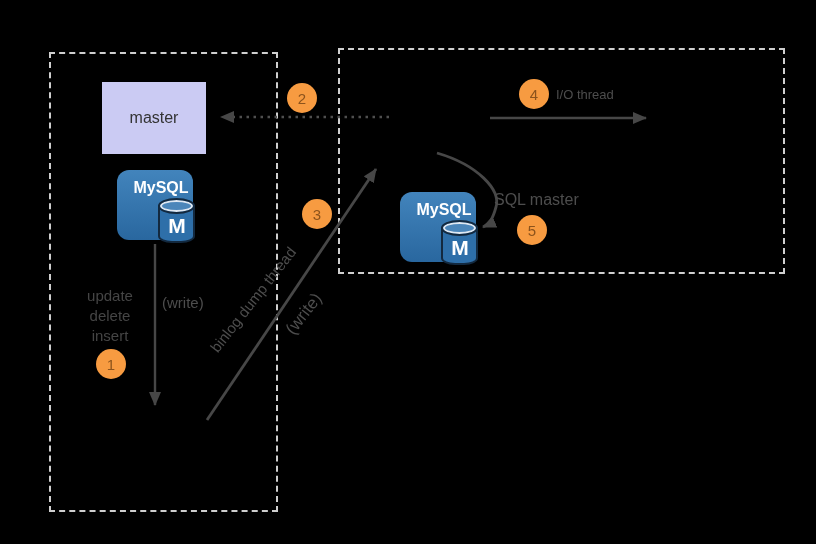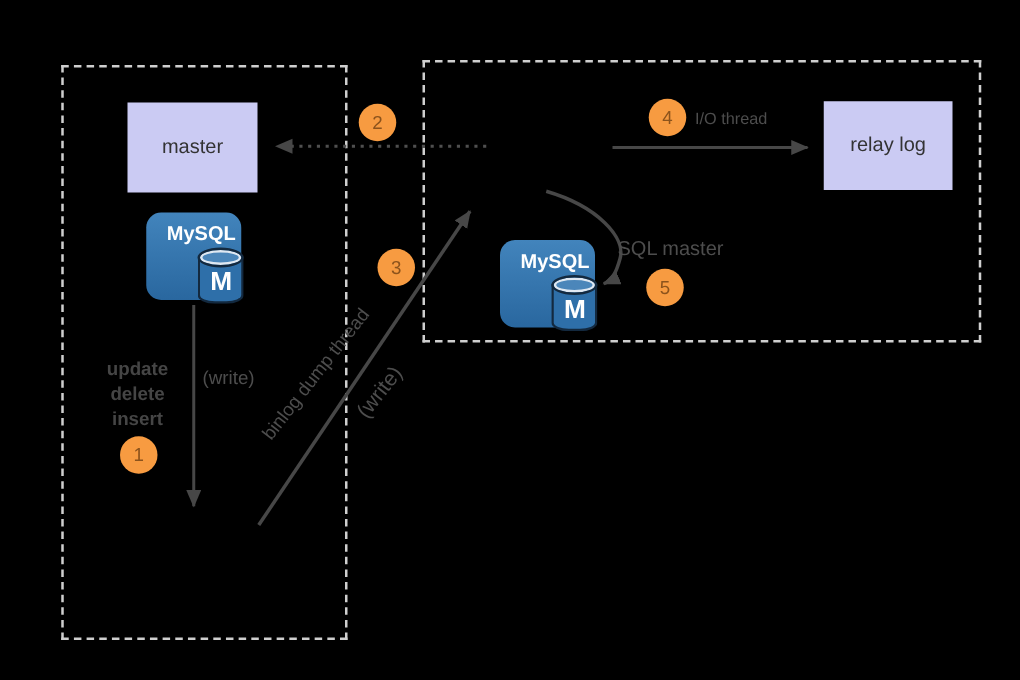--- a/index.html
+++ b/index.html
@@ -54,21 +54,21 @@
     color:#8c531c;font-size:15px;display:flex;align-items:center;justify-content:center;
   }
   #step-1{left:96px;top:349px;}
   #step-2{left:287px;top:83px;}
   #step-3{left:302px;top:199px;}
   #step-4{left:519px;top:79px;}
   #step-5{left:517px;top:215px;}
 
   
   .lbl{position:absolute;color:#4d4d4d;font-size:15px;}
-  #lbl-client-ops{left:75px;top:286px;width:70px;text-align:center;line-height:20px;white-space:pre-line;color:#454545;font-weight:bold;}
+  #lbl-client-ops{left:75px;top:286px;width:70px;text-align:center;line-height:20px;white-space:pre-line;color:#454545;}
   #lbl-write-vertical{left:162px;top:294px;}
   #lbl-binlog-dump{left:166px;top:291px;width:174px;text-align:center;transform:rotate(-52deg);}
   #lbl-write-diagonal{left:272px;top:304px;width:64px;text-align:center;font-size:17px;transform:rotate(-52deg);}
   #lbl-io-thread{left:556px;top:87px;font-size:13px;}
   #lbl-sql-thread{left:494px;top:191px;font-size:16px;}
 
   #watermark{
     position:absolute;right:16px;bottom:7px;color:#b3b3b3;font-size:17px;
   }
   svg#edges{position:absolute;left:0;top:0;pointer-events:none;}
@@ -89,23 +89,20 @@
     </defs>
     <path d="M 389 117 H 221" stroke="#4f4f4f" stroke-width="2.4" stroke-dasharray="2.5 4.5" fill="none" marker-end="url(#ah)"></path>
     <path d="M 490 118 H 646" stroke="#474747" stroke-width="2.4" fill="none" marker-end="url(#ah)"></path>
     <path d="M 155 244 V 405" stroke="#474747" stroke-width="2.4" fill="none" marker-end="url(#ah)"></path>
     <path d="M 207 420 L 376 169" stroke="#474747" stroke-width="2.8" fill="none" marker-end="url(#ah)"></path>
     <path d="M 437 153 C 478 165 501 190 496 207 C 493 218 490 224 483 227" stroke="#474747" stroke-width="2.8" fill="none" marker-end="url(#ah)"></path>
   </svg>
 
   <div id="node-master" class="node">
     <span>master</span>
-  </div>
-  <div id="node-relay-log" class="node">
-    <span>relay log</span>
   </div>
 
   <div class="mysql-badge" style="left:117px;top:170px;">
     <div class="mysql-square"></div>
     <div class="mysql-brand">MySQL</div>
     <div class="cyl">
       <div class="cyl-body"></div>
       <div class="cyl-top"></div>
       <div class="cyl-letter">M</div>
     </div>

